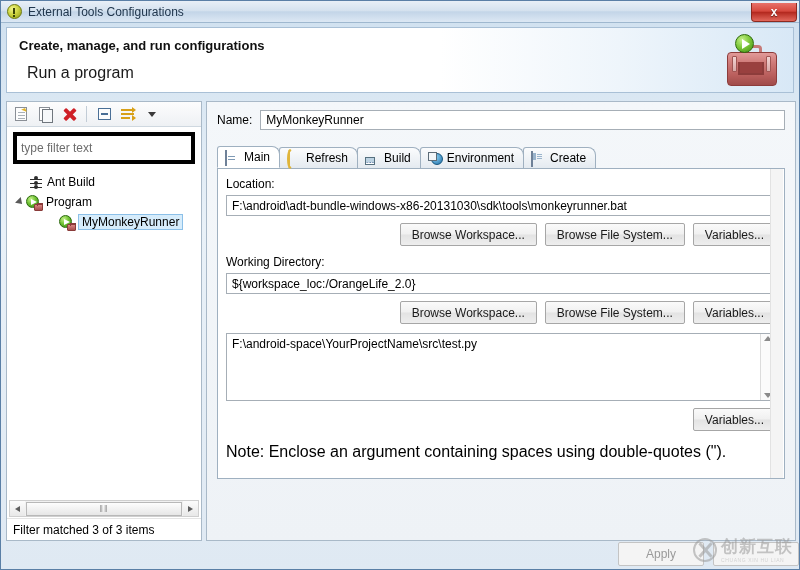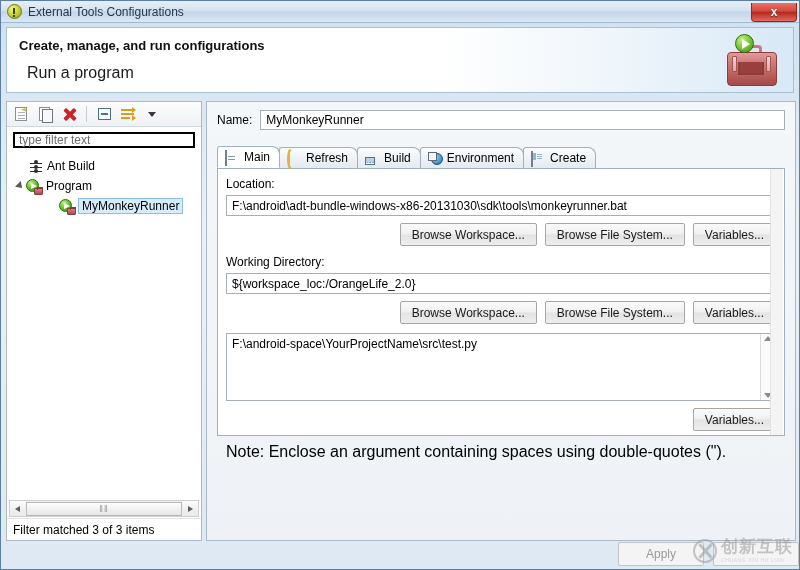--- a/index.html
+++ b/index.html
@@ -257,23 +257,23 @@
   .ic-filter span:nth-of-type(2){ top:8px; }
   .ic-caret {
     width: 0; height: 0;
     border-left: 4px solid transparent;
     border-right: 4px solid transparent;
     border-top: 5px solid #3a3a3a;
   }
 
   .filter-box {
     margin: 5px 6px 0 6px;
-    height: 16px;
+    height: 32px;
     background: #fff;
-    border: 2px solid #000000;
+    border: 4px solid #000000;
     display: flex; align-items: center;
     padding-left: 4px;
   }
   .filter-box span { color: #6d6d6d; font-size: 12px; }
 
   .tree {
     flex: 1;
     padding: 8px 0 0 0;
     overflow: hidden;
     background: #fff;
@@ -502,21 +502,21 @@
   .ic-common::after {
     content:""; position:absolute; left:5px; top:2px; width:5px; height:1px;
     background:#9ab4cc; box-shadow: 0 2px 0 #9ab4cc, 0 4px 0 #9ab4cc;
   }
 
   
   .tabpane {
     background: #ffffff;
     border: 1px solid #9fb0c0;
     border-top: none;
-    height: 267px;
+    height: 310px;
     position: relative;
     padding: 8px 8px 0 8px;
   }
   .group { margin-bottom: 2px; }
   .grp-label {
     font-size: 12px;
     margin-bottom: 4px;
   }
   .text-field {
     height: 21px;
@@ -599,21 +599,21 @@
     justify-content: flex-end;
     padding-right: 10px;
     gap: 9px;
   }
   .footer .btn { min-width: 86px; height: 24px; }
 
   .watermark {
     position: absolute;
     right: 6px; bottom: 6px;
     display: flex;
-    align-items: flex-end;
+    align-items: flex-start;
     gap: 4px;
     opacity: .55;
     pointer-events: none;
   }
   .wm-logo {
     width: 24px; height: 24px;
     border-radius: 50%;
     border: 2px solid #9a9a9a;
     position: relative;
   }

